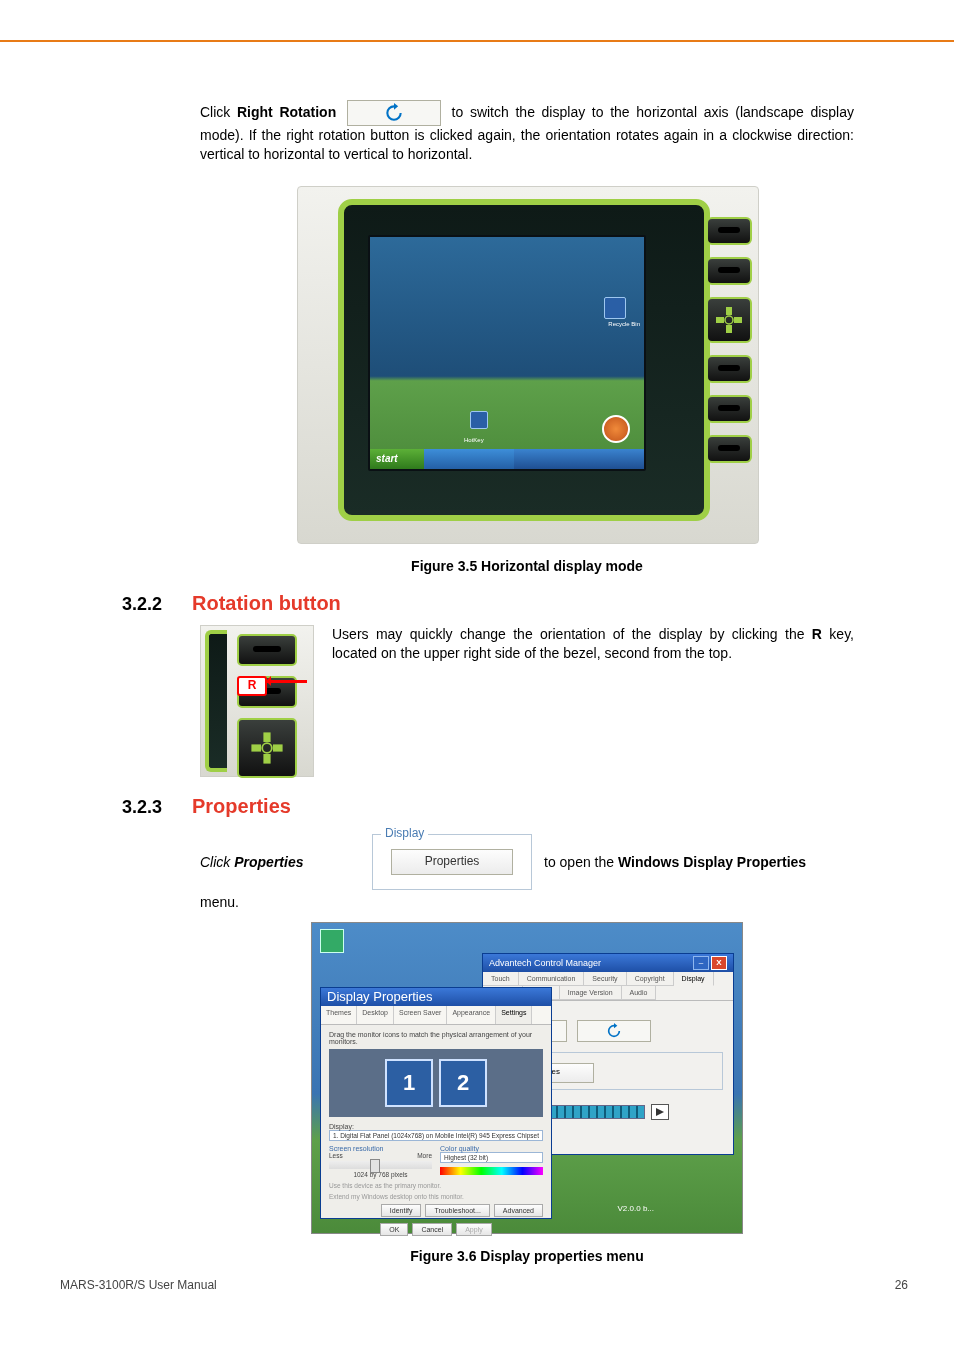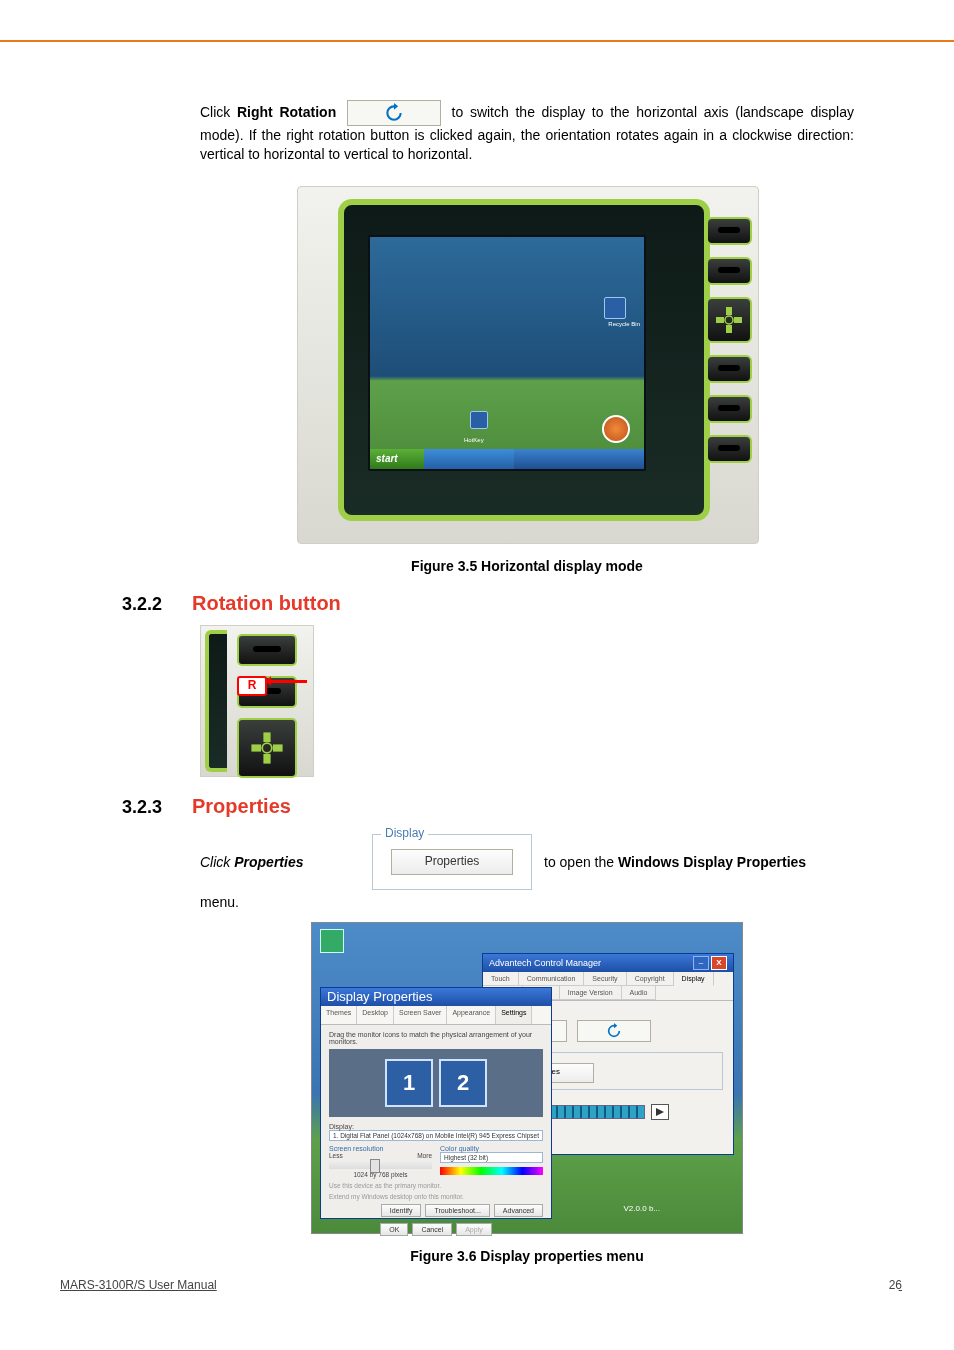--- a/index.html
+++ b/index.html
@@ -512,27 +512,26 @@
   .acm-play {
     width: 16px; height: 14px;
     background: #fff;
     border: 1px solid #555;
     display: flex;
     align-items: center;
     justify-content: center;
   }
   .footer-row {
     position: absolute;
-    left: 60px; right: 52px;
+    left: 60px; right: 46px;
     bottom: 24px;
     display: flex;
     justify-content: space-between;
     font-size: 12px;
     color: #444;
-    text-decoration: underline;
   }
   .footer-center {
     position: absolute;
     left: 0; right: 0;
     text-align: right;
   }
 </style>
 </head>
 <body>
 
@@ -604,20 +603,25 @@
               <rect x="12" y="2" width="6" height="8" fill="#9fcf46"></rect>
               <rect x="12" y="20" width="6" height="8" fill="#9fcf46"></rect>
               <rect x="2" y="12" width="8" height="6" fill="#9fcf46"></rect>
               <rect x="20" y="12" width="8" height="6" fill="#9fcf46"></rect>
               <circle cx="15" cy="15" r="4" fill="none" stroke="#9fcf46" stroke-width="1.5"></circle>
             </svg>
           </div>
         </div>
         <div class="rlabel">R</div>
         <div class="arrow"></div>
+      </div>
+      <div class="rotation-text">
+        <span>Users may quickly change the orientation of the display by clicking the </span>
+        <span class="bold">R</span>
+        <span> key, located on the upper right side of the bezel, second from the top.</span>
       </div>
     </div>
 
     <div class="h-section" style="margin-top:18px;">
       <div class="sec-num">3.2.3</div>
       <div class="sec-title-red">Properties</div>
     </div>
 
     <div class="props-row" style="margin-top:16px;">
       <div class="props-text-left">
@@ -735,21 +739,21 @@
             <div class="dp-btn">Advanced</div>
           </div>
           <div class="dp-btns center" style="margin-top:6px;">
             <div class="dp-btn">OK</div>
             <div class="dp-btn">Cancel</div>
             <div class="dp-btn disabled">Apply</div>
           </div>
         </div>
       </div>
 
-      <div style="position:absolute; right:82px; bottom:20px; color:#fff; font-size:8px;text-align:center;">V2.0.0 b...</div>
+      <div style="position:absolute; right:88px; bottom:20px; color:#fff; font-size:8px;text-align:center;">V2.0.0 b...</div>
     </div>
     <div class="caption">Figure 3.6 Display properties menu</div>
 
   </div>
 
   <div class="footer-row">
     <span>MARS-3100R/S User Manual</span>
     <span class="footer-center">26</span>
     <span>&nbsp;</span>
   </div>

